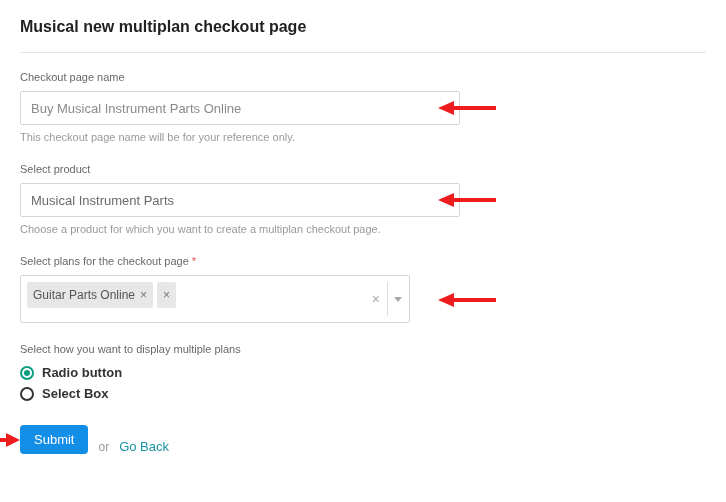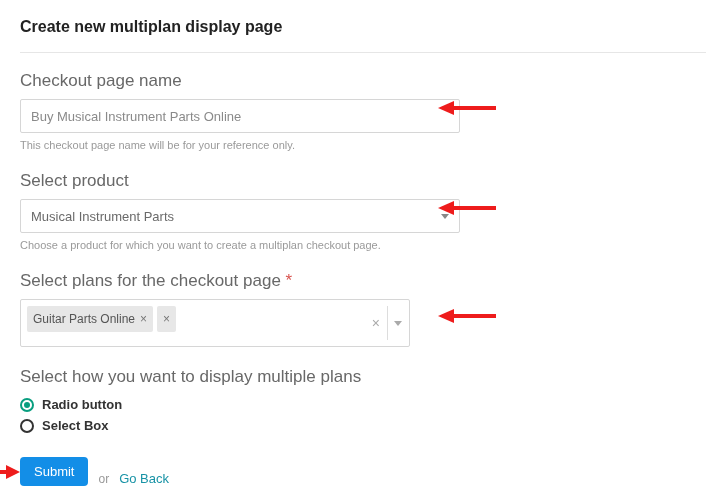--- a/index.html
+++ b/index.html
@@ -16,21 +16,21 @@
       font-weight: 600;
       color: #222;
       margin-bottom: 16px;
     }
     .divider {
       border: none;
       border-top: 1px solid #e6e6e6;
       margin-bottom: 18px;
     }
     .label {
-      font-size: 17px;
+      font-size: 11px;
       color: #686868;
       margin-bottom: 8px;
     }
     .req { color: #d9534f; }
     .field-wrap { margin-bottom: 20px; position: relative; }
     .text-input, .select-ctl {
       width: 440px;
       height: 34px;
       padding: 6px 10px;
       border: 1px solid #d6d6d6;
@@ -168,21 +168,21 @@
       cursor: pointer;
     }
     .arrow {
       position: absolute;
       pointer-events: none;
     }
   </style>
 </head>
 <body>
 
-<h1 class="title">Create new multiplan display page</h1>
+<h1 class="title">Musical new multiplan checkout page</h1>
 <hr class="divider">
 
 <div class="field-wrap">
   <div class="label">Checkout page name</div>
   <input class="text-input" type="text" value="Buy Musical Instrument Parts Online" style="">
   <div class="helper">This checkout page name will be for your reference only.</div>
   <svg class="arrow" style="left:418px; top:26px;" width="60" height="22" viewBox="0 0 60 22">
       <line x1="58" y1="11" x2="12" y2="11" stroke="#ee1c1c" stroke-width="4"></line>
       <polygon points="0,11 16,4 16,18" fill="#ee1c1c"></polygon>
     </svg>

